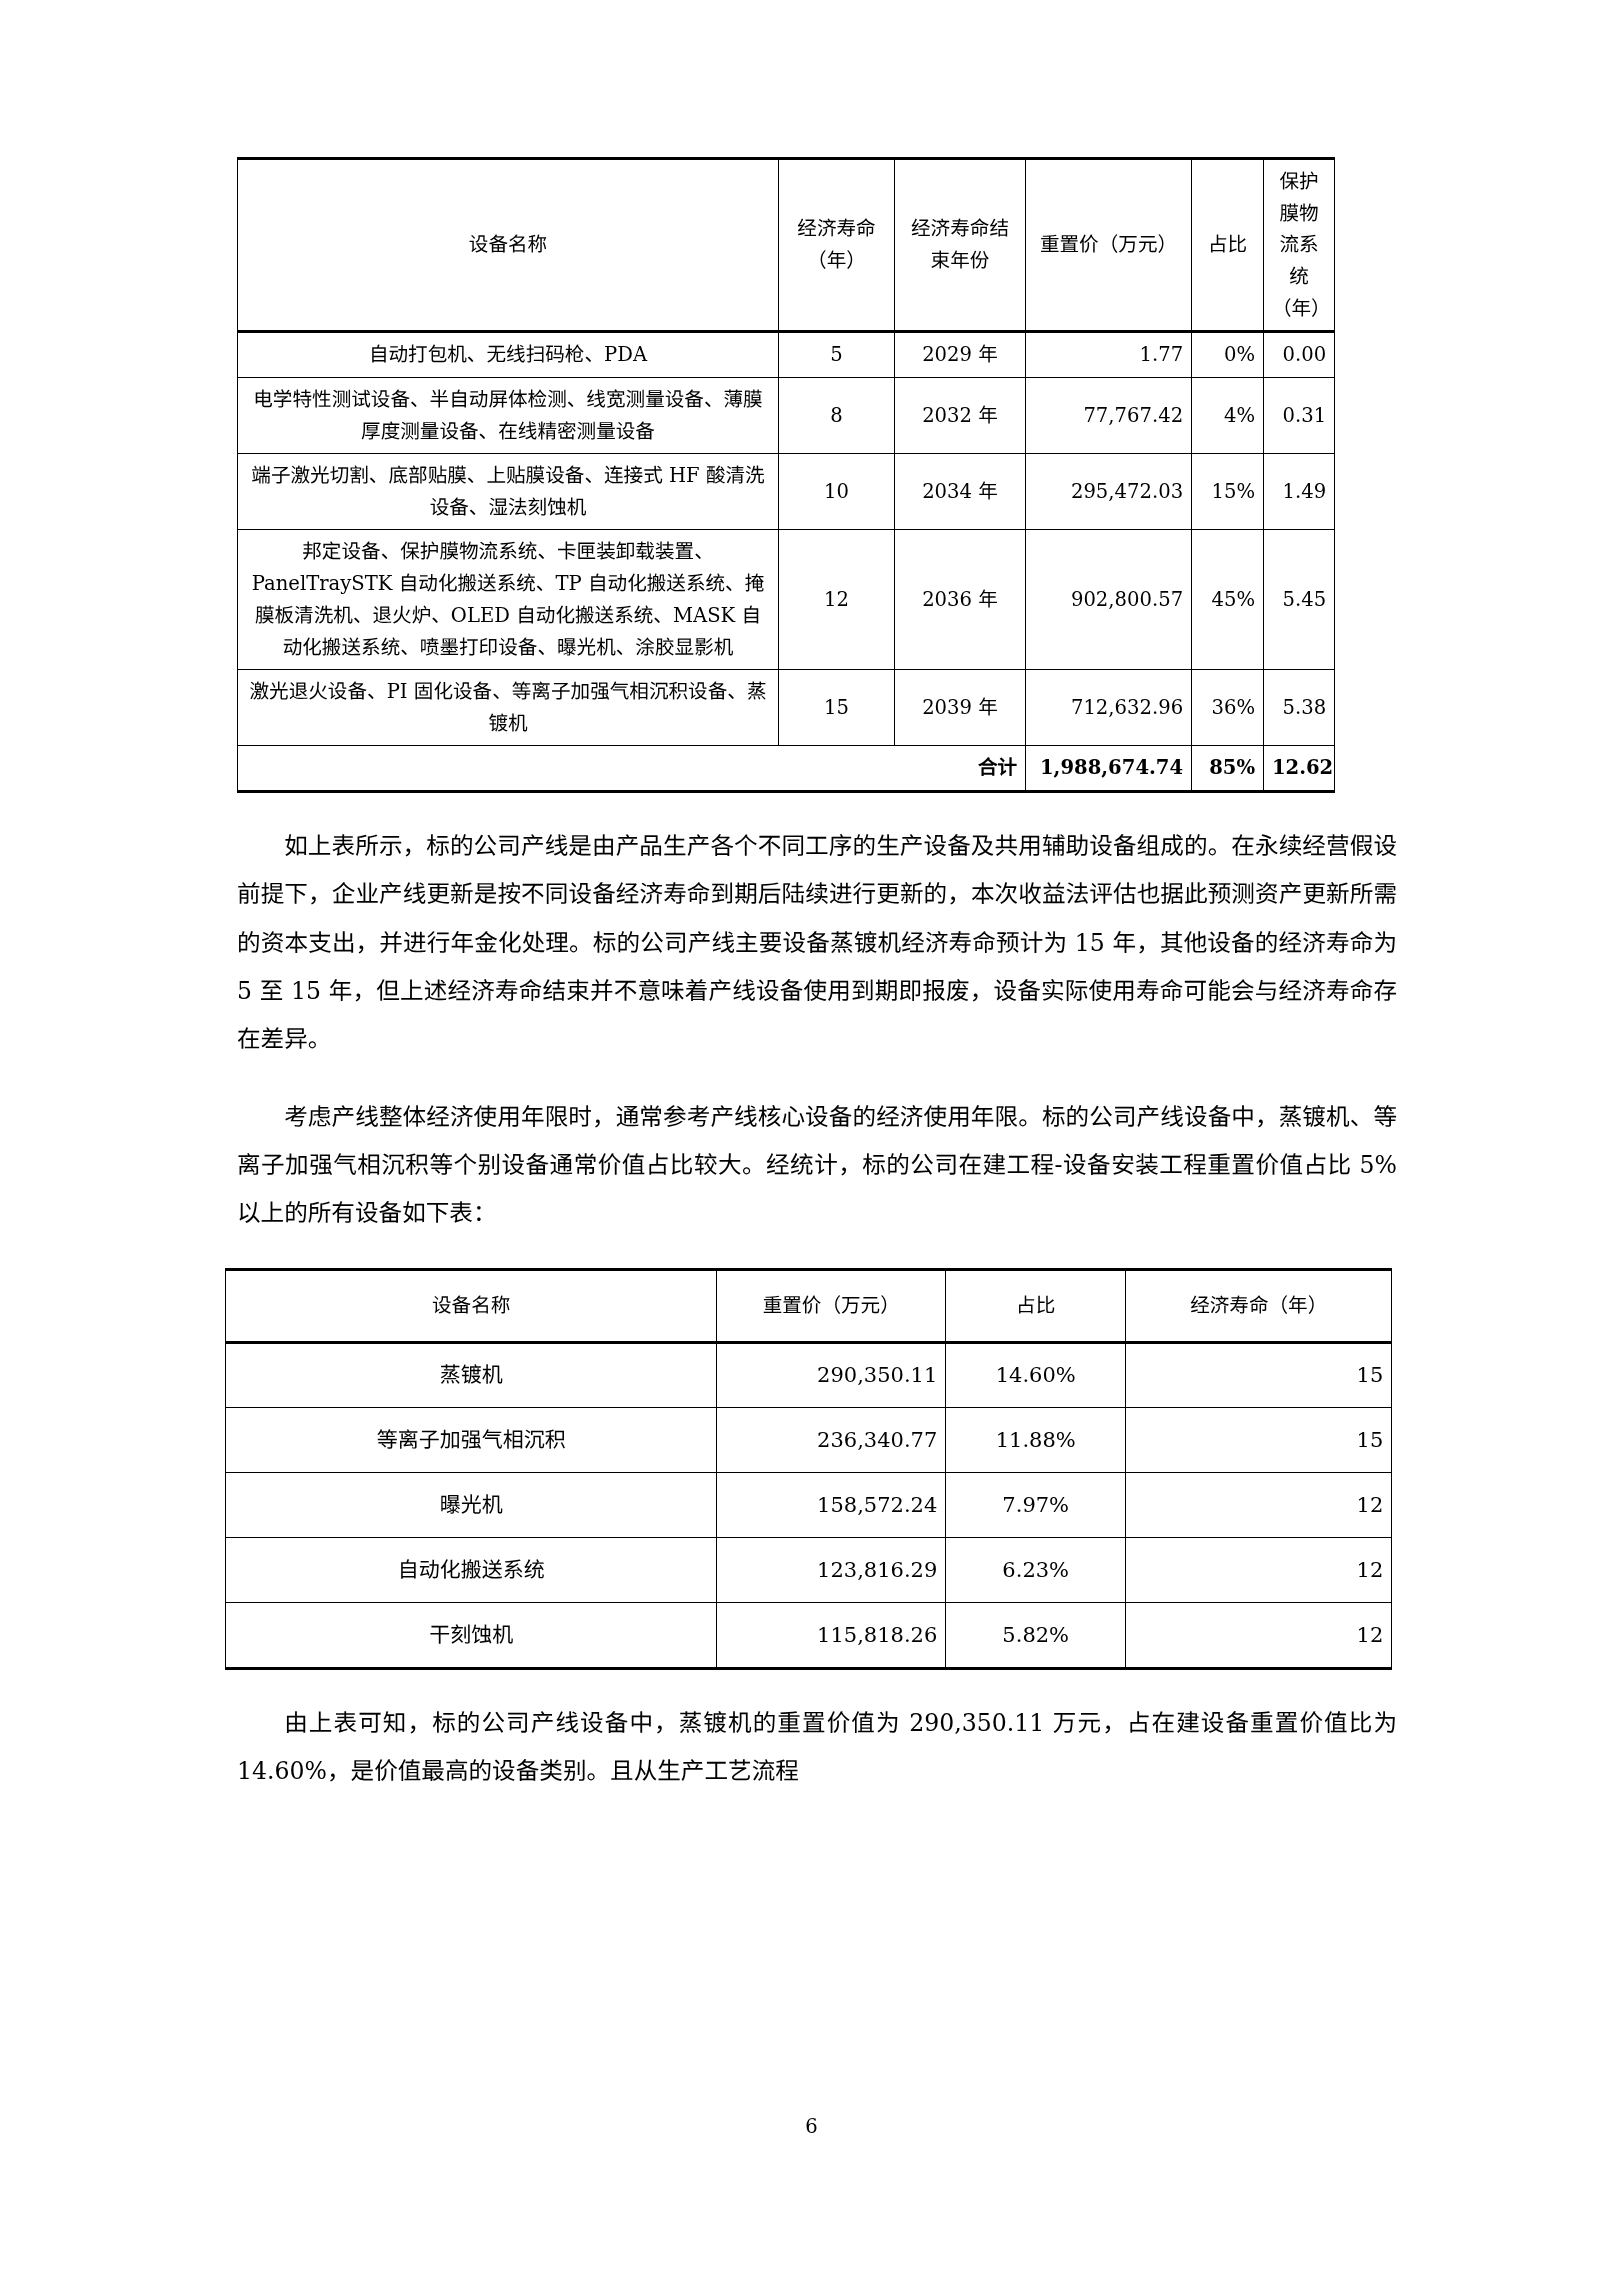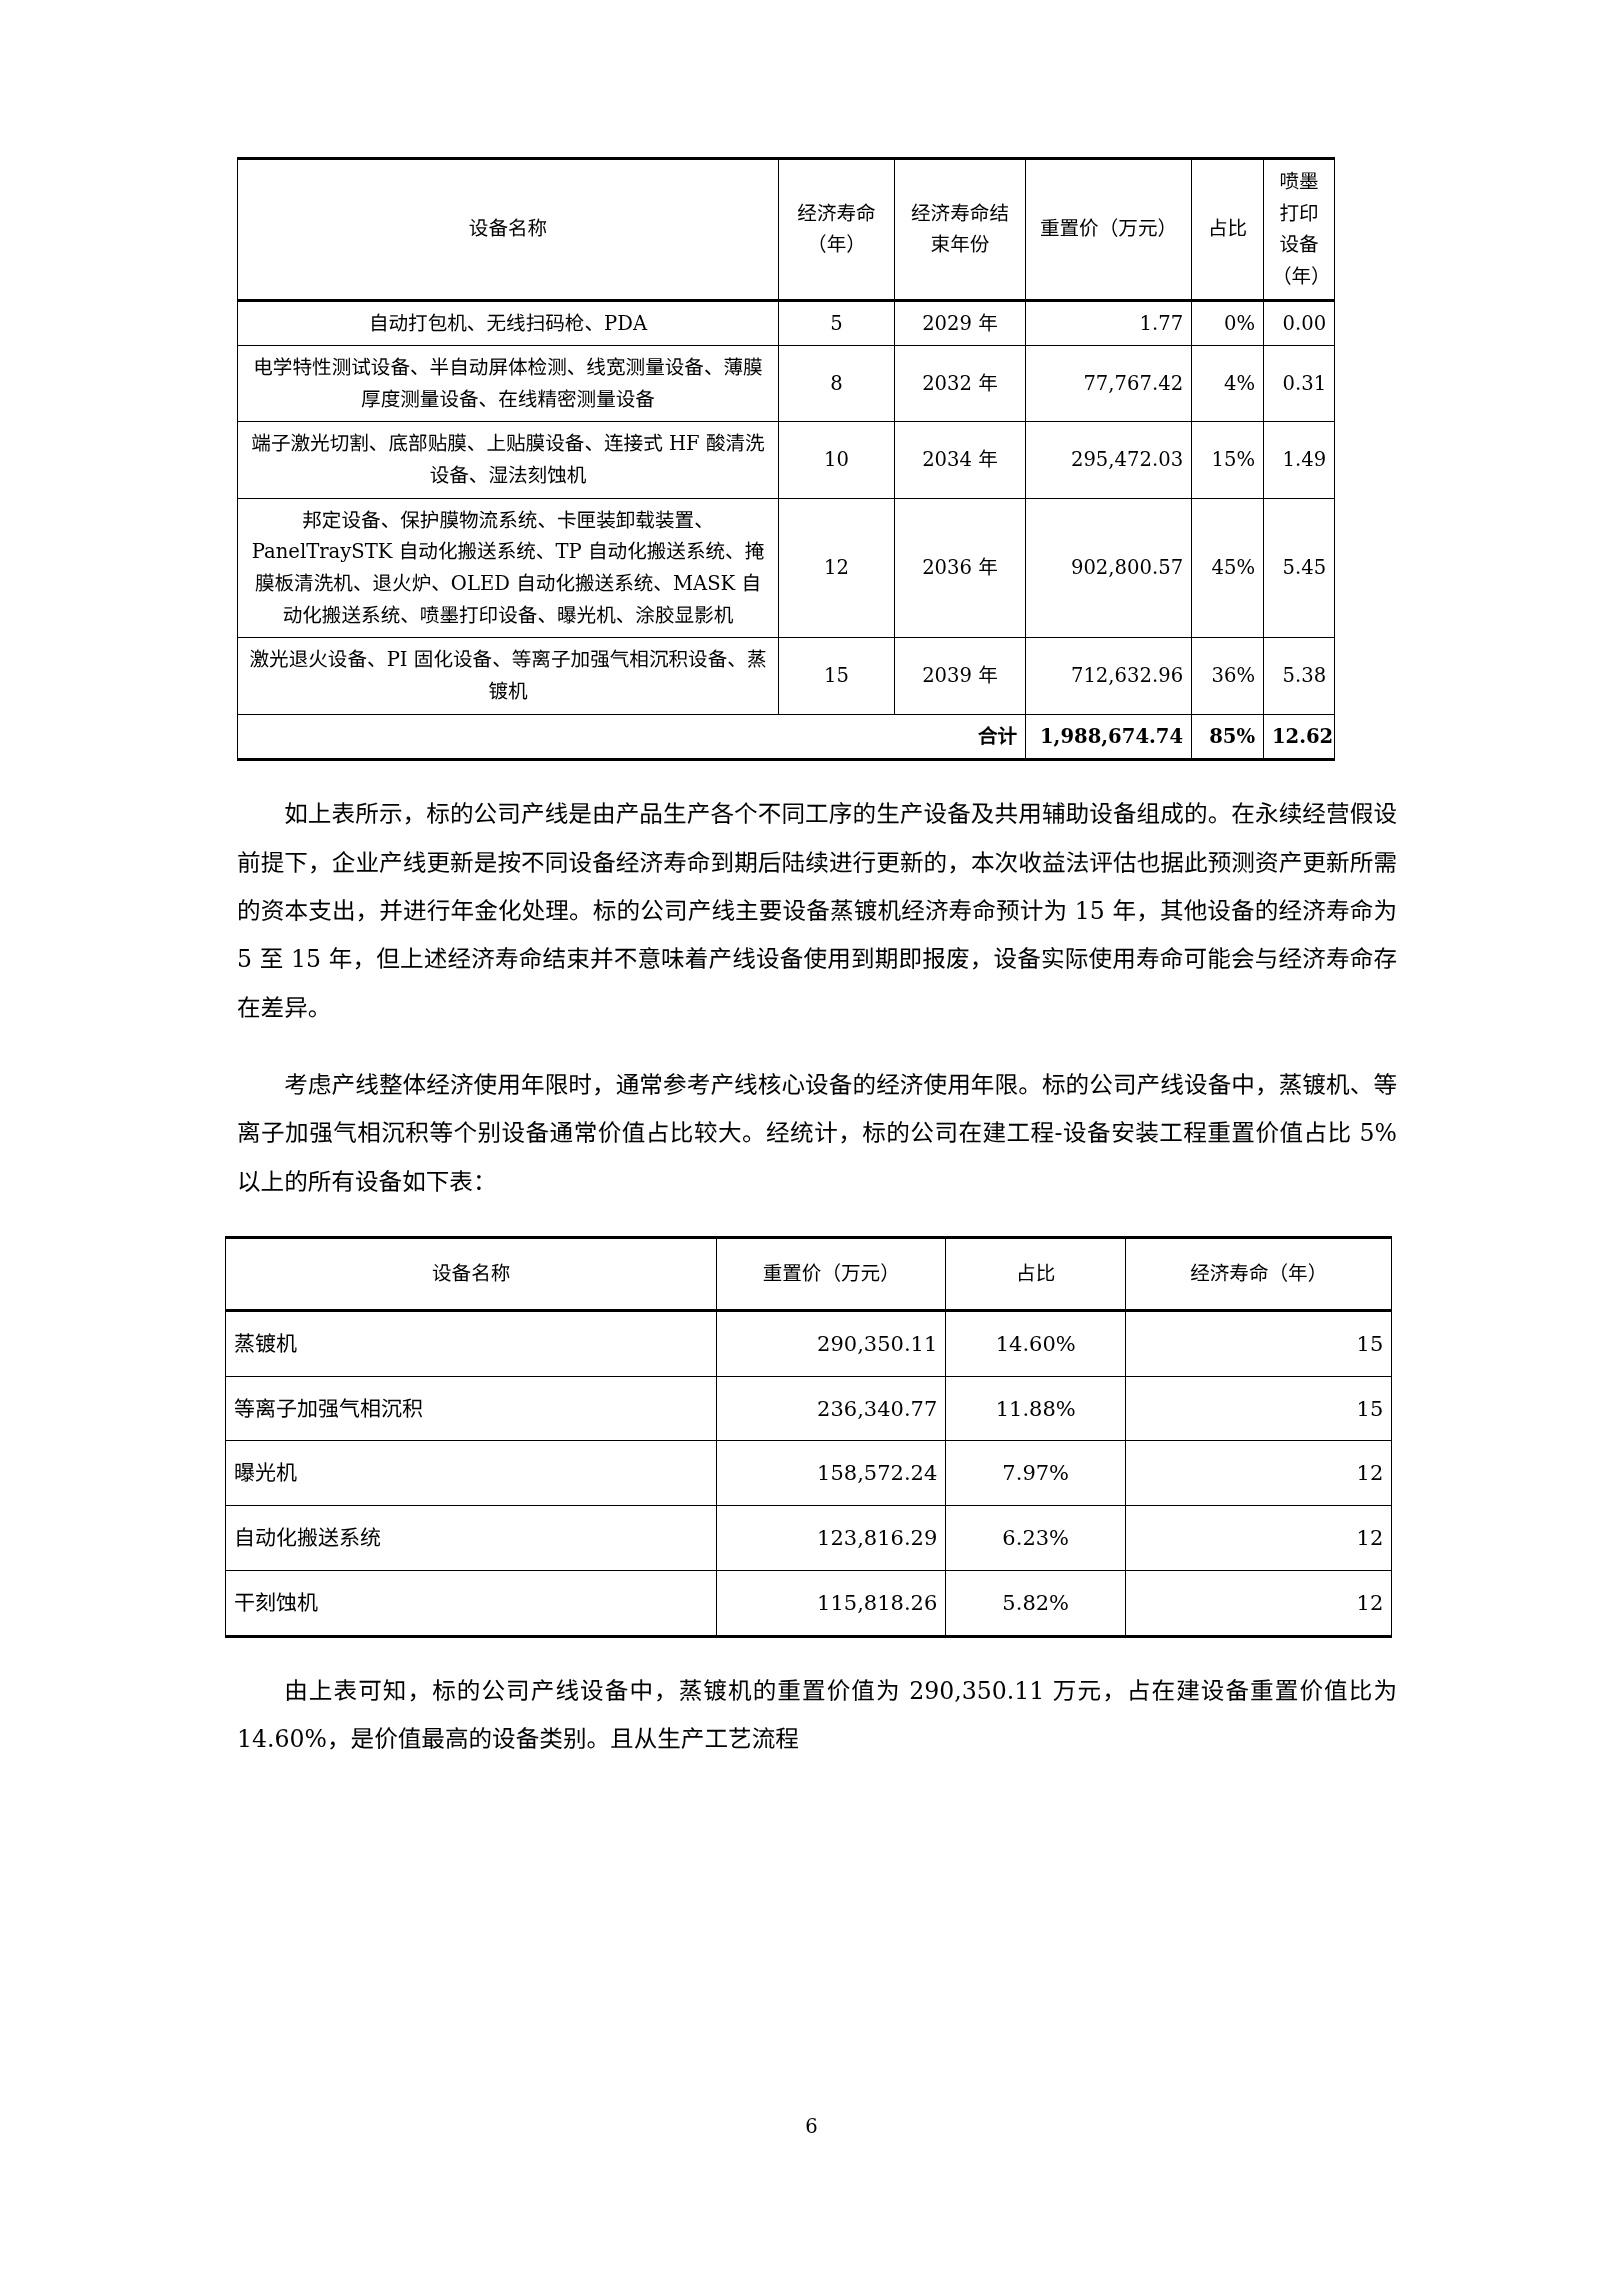--- a/index.html
+++ b/index.html
@@ -39,21 +39,21 @@
   table.doc-table thead th {
     text-align: center;
     border-top: 3.3px solid #000;
     border-bottom: 3.3px solid #000;
   }
   table.doc-table tbody tr:last-child td {
     border-bottom: 3.3px solid #000;
   }
   .c { text-align: center; }
   .r { text-align: right; margin-top: 12px; }
-  .l { text-align: left; }
+  .l { text-align: center; }
   .b { font-weight: bold; text-align: right; }
 
   
   .t1-wrap { width: 1097px; margin: 0; }
   .t1 col.c1 { width: 541px; }
   .t1 col.c2 { width: 116px; }
   .t1 col.c3 { width: 131px; }
   .t1 col.c4 { width: 166px; }
   .t1 col.c5 { width: 72px; }
   .t1 col.c6 { width: 71px; }
@@ -115,21 +115,21 @@
           <col class="c5">
           <col class="c6">
       </colgroup>
       <thead>
         <tr>
           <td>设备名称</td>
           <td>经济寿命（年）</td>
           <td>经济寿命结束年份</td>
           <td>重置价（万元）</td>
           <td>占比</td>
-          <td>喷墨打印设备（年）</td>
+          <td>保护膜物流系统（年）</td>
         </tr>
       </thead>
       <tbody>
         <tr>
           <td class="name">自动打包机、无线扫码枪、PDA</td>
           <td class="c">5</td>
           <td class="c">2029 年</td>
           <td class="r">1.77</td>
           <td class="r">0%</td>
           <td class="r">0.00</td>

